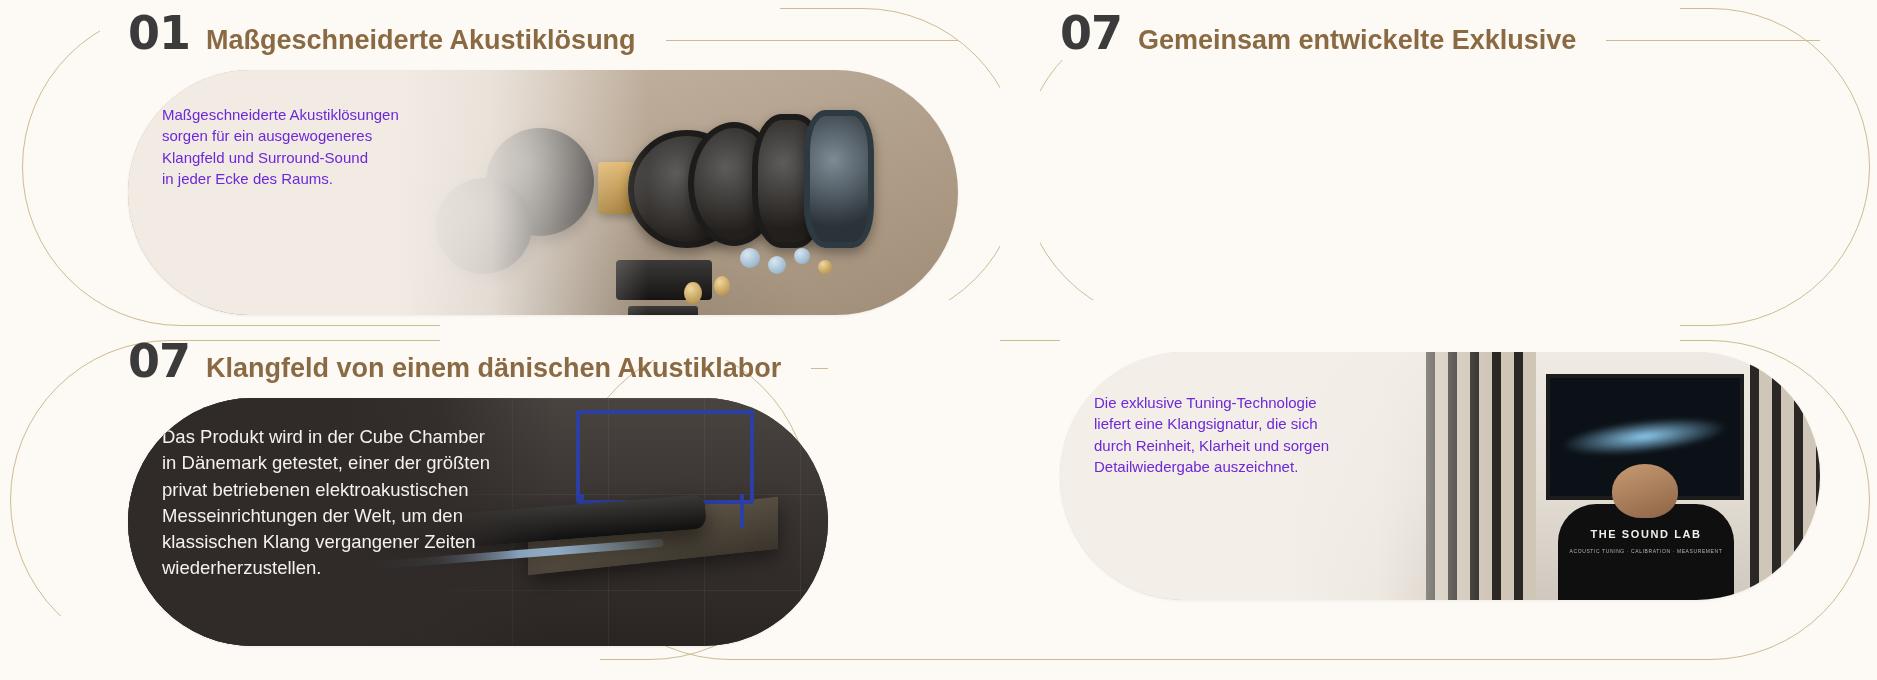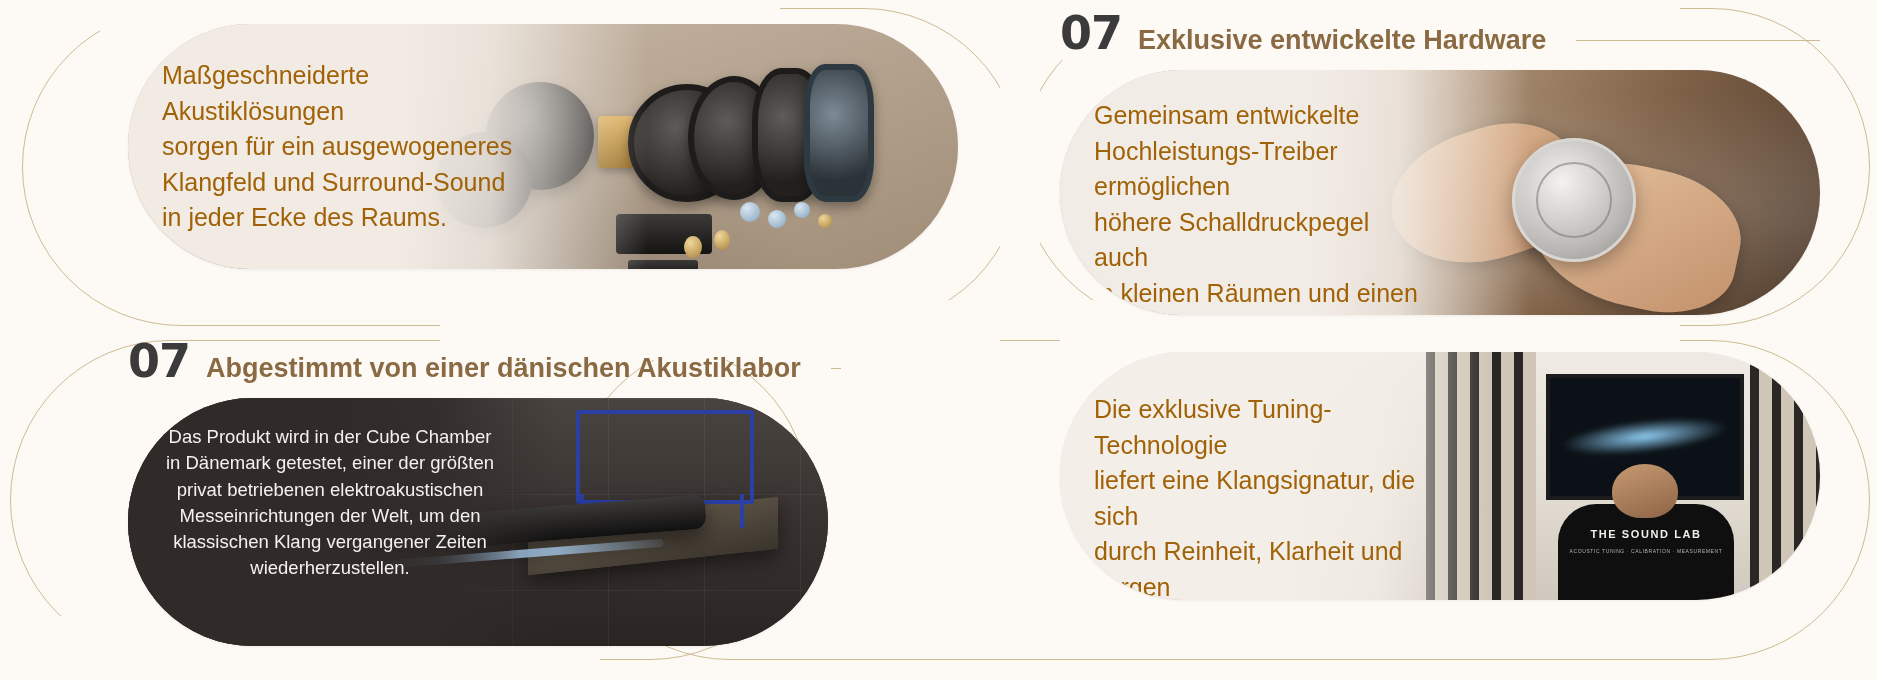--- a/index.html
+++ b/index.html
@@ -93,26 +93,26 @@
     overflow: hidden;
     background: #efe8e0;
     box-shadow: 0 1px 3px rgba(0,0,0,.06);
   }
   .panel-text {
     position: absolute;
     left: 0; top: 0;
     padding: 34px 30px 30px 34px;
     box-sizing: border-box;
     z-index: 3;
-    color: #a16207;
-    font-size: 25px;
+    color: #6d28d9;
+    font-size: 15px;
     line-height: 1.42;
     white-space: pre-line;
   }
-  .panel-text.light { color: #f4f1ee; text-align: center; }
+  .panel-text.light { color: #f4f1ee; }
 
   .panel-img {
     position: absolute;
     top: 0; bottom: 0; right: 0;
     z-index: 1;
     overflow: hidden;
   }
   .panel-fade {
     position: absolute;
     top: 0; bottom: 0;
@@ -297,20 +297,25 @@
   <div class="frame frame-br"></div>
 
   <div class="mask" style="left:100px; top:0px; width:680px; height:60px;"></div>
   <div class="mask" style="left:1040px; top:0px; width:640px; height:60px;"></div>
   <div class="mask" style="left:440px; top:300px; width:560px; height:60px;"></div>
   <div class="mask" style="left:1060px; top:300px; width:620px; height:60px;"></div>
   <div class="mask" style="left:0px; top:616px; width:600px; height:64px;"></div>
   <div class="mask" style="left:1000px; top:0px; width:40px; height:340px;"></div>
 
   <div class="card" style="left:128px; top:10px; width:830px;">
+    <div class="card-head">
+      <span class="num">01</span>
+      <span class="head-title">Maßgeschneiderte Akustiklösung</span>
+      <span class="head-rule"></span>
+    </div>
     <div class="panel" style="width:830px; height:245px;">
       <div class="panel-img" style="left:0; width:830px;">
         <div class="img-speaker-parts">
           <div class="cone" style="left:358px; top:58px; width:108px; height:108px;"></div>
           <div class="cone" style="left:308px; top:108px; width:96px; height:96px;"></div>
           <div class="coil" style="left:470px; top:92px; width:36px; height:52px;"></div>
           <div class="ring" style="left:500px; top:60px; width:106px; height:106px;"></div>
           <div class="ring" style="left:560px; top:52px; width:80px; height:112px;"></div>
           <div class="ring" style="left:624px; top:44px; width:62px; height:122px; border-radius:40%;"></div>
           <div class="ring" style="left:676px; top:40px; width:58px; height:126px; border-radius:30%; border-color:#2e3a42; background:radial-gradient(circle at 40% 35%, #7d8b95, #2b3238 75%);"></div>
@@ -328,44 +333,29 @@
       <div class="panel-text" style="width:420px;">Maßgeschneiderte Akustiklösungen
 sorgen für ein ausgewogeneres
 Klangfeld und Surround-Sound
 in jeder Ecke des Raums.</div>
     </div>
   </div>
 
   <div class="card" style="left:1060px; top:10px; width:760px;">
     <div class="card-head">
       <span class="num">07</span>
-      <span class="head-title">Exklusive entwickelte Hardware</span>
+      <span class="head-title">Gemeinsam entwickelte Exklusive</span>
       <span class="head-rule"></span>
-    </div>
-    <div class="panel" style="width:760px; height:245px;">
-      <div class="panel-img" style="left:0; width:760px;">
-        <div class="img-hands">
-          <div class="hand" style="left:330px; top:60px; width:190px; height:130px; transform:rotate(-18deg);"></div>
-          <div class="hand" style="left:470px; top:96px; width:210px; height:140px; transform:rotate(12deg);"></div>
-          <div class="driver-disc" style="left:452px; top:68px; width:118px; height:118px;"></div>
-        </div>
-      </div>
-      <div class="panel-fade" style="left:0; width:470px; background:linear-gradient(90deg,#f2ece6 0%, #f2ece6 54%, rgba(242,236,230,.85) 72%, rgba(242,236,230,0) 100%);"></div>
-      <div class="panel-text" style="width:400px; padding-top:28px;">Gemeinsam entwickelte
-Hochleistungs-Treiber ermöglichen
-höhere Schalldruckpegel auch
-in kleinen Räumen und einen
-kraftvolleren Klang.</div>
     </div>
   </div>
 
   <div class="card" style="left:128px; top:338px; width:700px;">
     <div class="card-head">
       <span class="num">07</span>
-      <span class="head-title">Abgestimmt von einer dänischen Akustiklabor</span>
+      <span class="head-title">Klangfeld von einem dänischen Akustiklabor</span>
       <span class="head-rule"></span>
     </div>
     <div class="panel" style="width:700px; height:248px; background:#2f2a28;">
       <div class="panel-img" style="left:0; width:700px;">
         <div class="img-chamber">
           <div class="tile-grid"></div>
           <div class="platform" style="left:400px; top:112px; width:250px; height:52px; transform:skewY(-6deg);"></div>
           <div class="rig" style="left:448px; top:12px; width:170px; height:86px;"></div>
           <div class="rig-leg" style="left:452px; top:96px; height:34px;"></div>
           <div class="rig-leg" style="left:612px; top:96px; height:34px;"></div>

